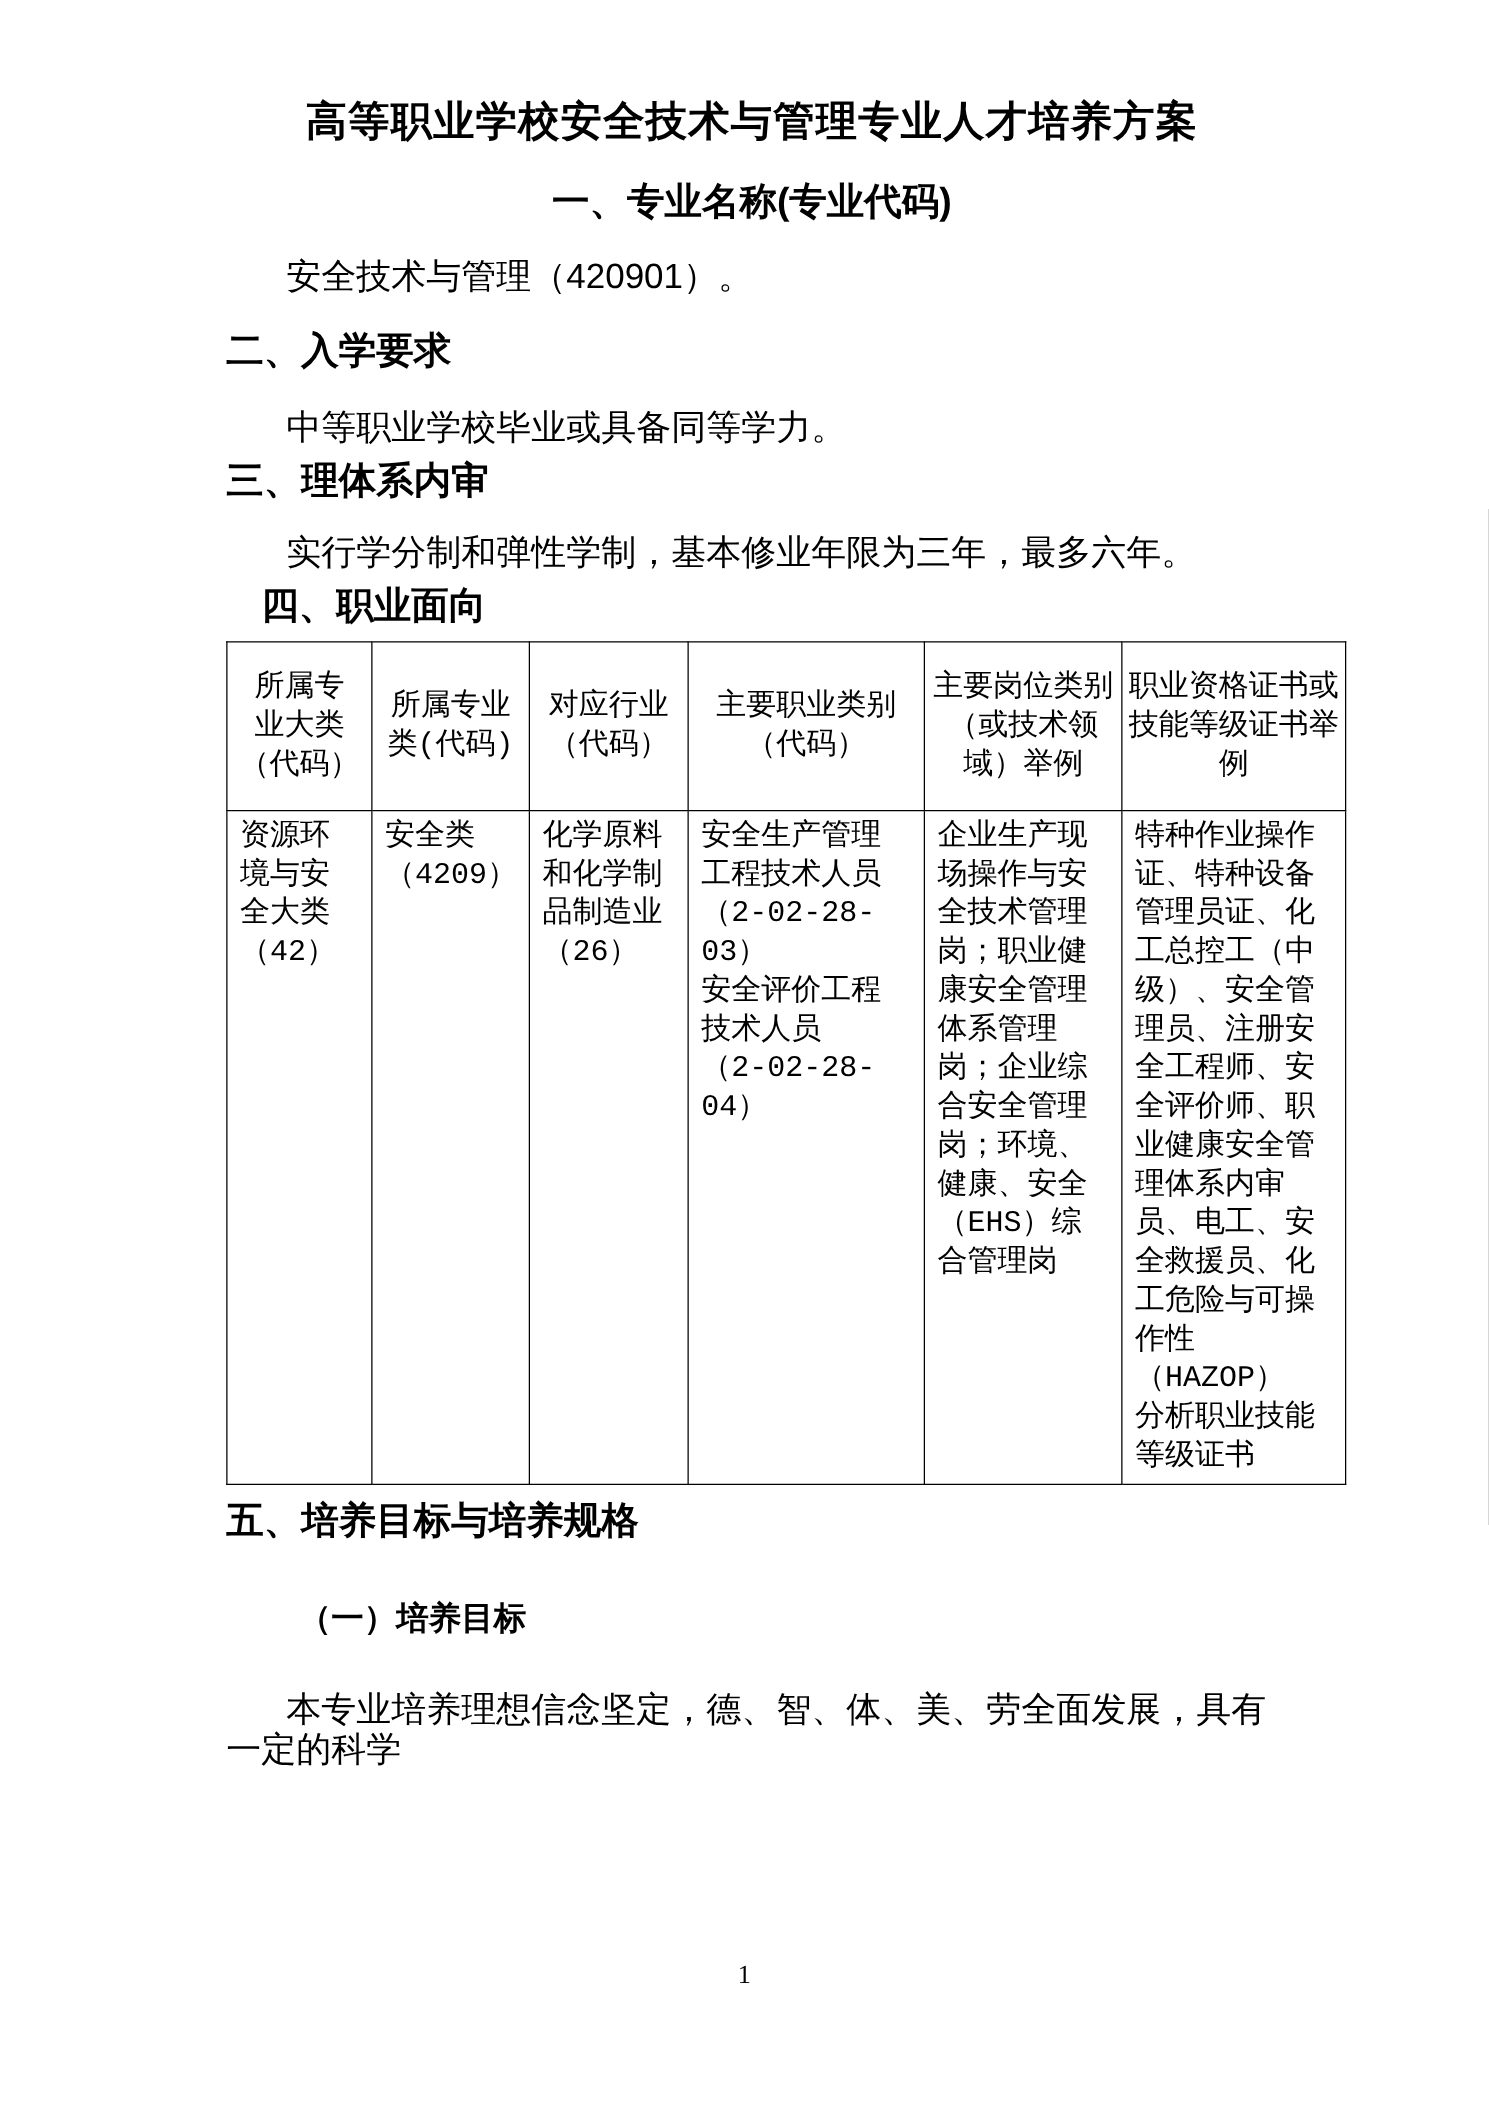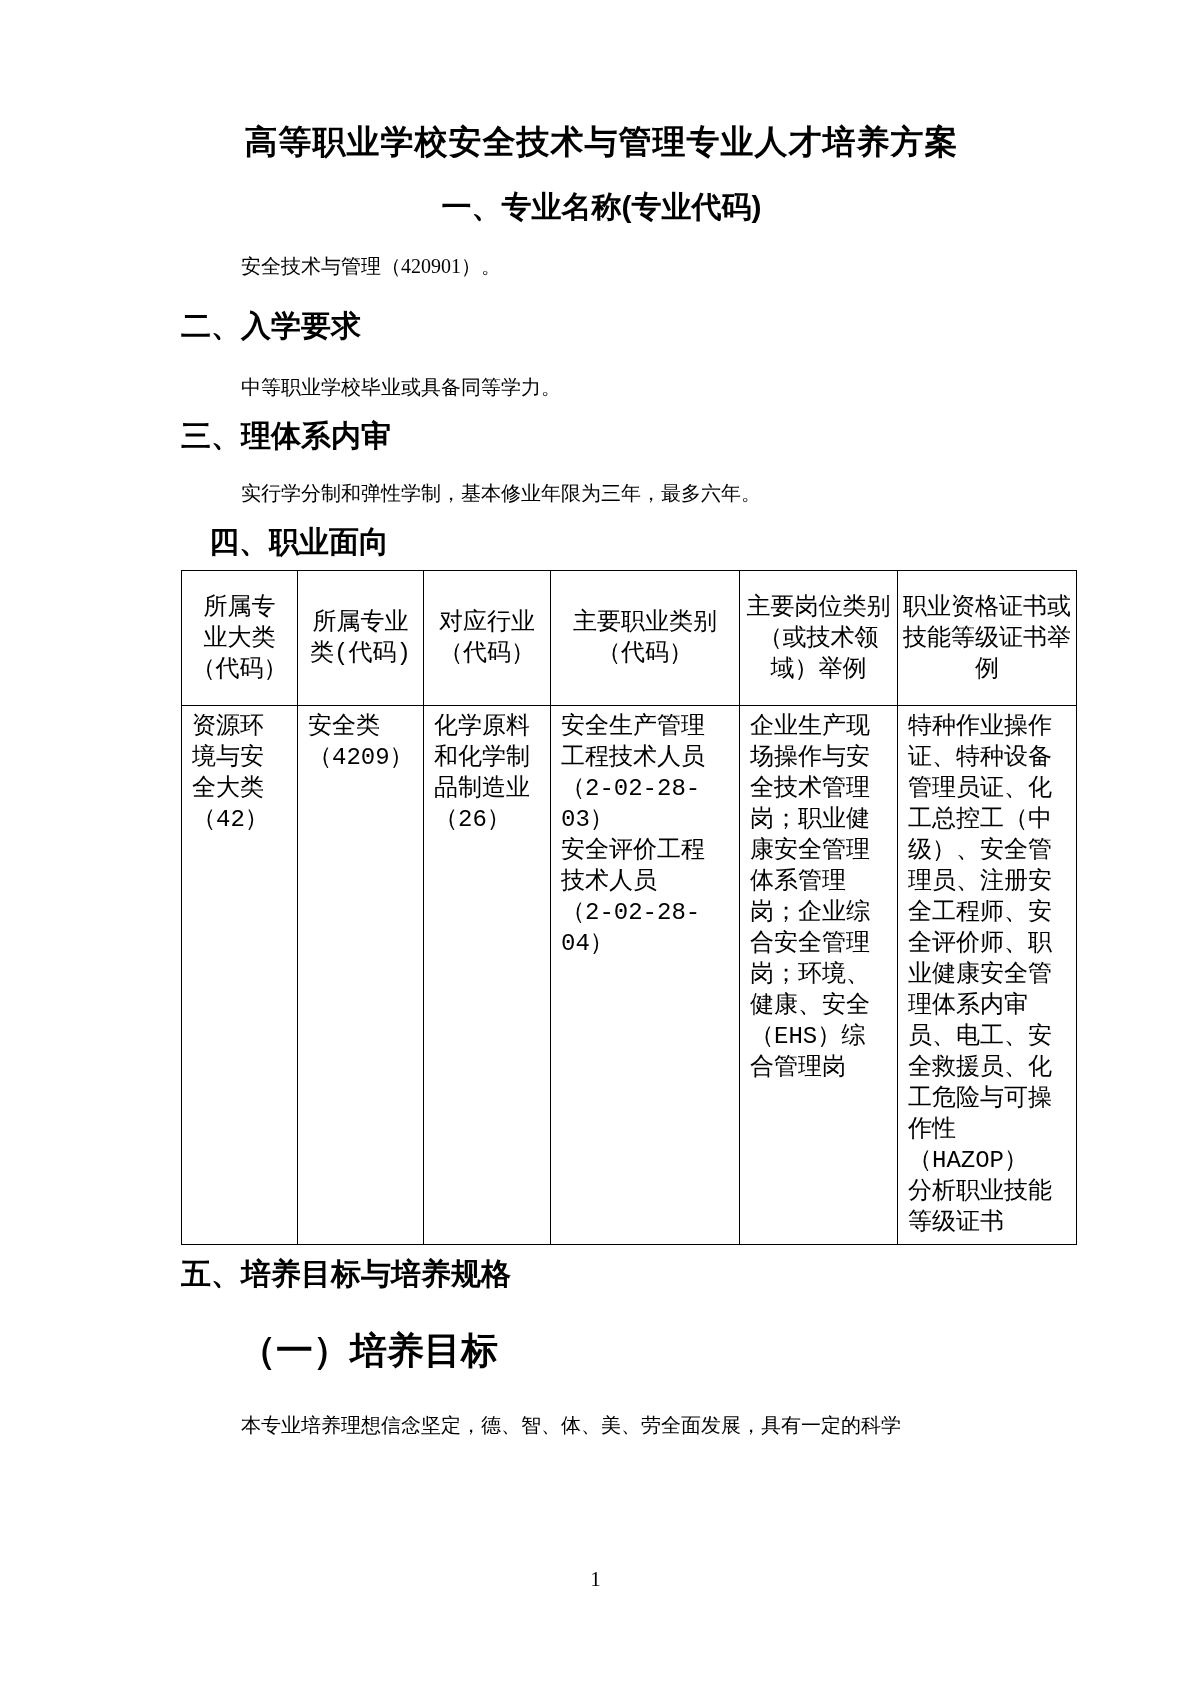--- a/index.html
+++ b/index.html
@@ -10,21 +10,21 @@
     margin:0 auto;
     overflow:hidden;
     color:#000;
   }
   .content{
     margin-left:181px;
     width:841px;
   }
   .doc-title{
     margin:0;
-    padding-top:120px;
+    padding-top:75px;
     font-family:"Liberation Sans",sans-serif;
     font-weight:700;
     font-size:33px;
     line-height:44px;
     text-align:center;
     letter-spacing:1px;
   }
   .h1{
     font-family:"Liberation Sans",sans-serif;
     font-weight:700;
@@ -33,29 +33,29 @@
     margin:0;
   }
   .h1.s1{margin-top:22px;text-align:center;}
   .h1.s2{margin-top:23px;}
   .h1.s3{margin-top:6px;}
   .h1.s4{margin-top:6px;margin-left:28px;}
   .h1.s5{margin-top:8px;}
   .sub-h{
     font-family:"Liberation Sans",sans-serif;
     font-weight:700;
-    font-size:37px;
+    font-size:26px;
     line-height:40px;
     margin:36px 0 0 58px;
   }
   .para{
-    font-family:Liberation Serif, serif;
-    font-size:20px;
+    font-family:Liberation Sans, sans-serif;
+    font-size:28px;
     line-height:32px;
-    margin:12px;
+    margin:0;
     text-indent:48px;
   }
   .para.p1{margin-top:22px;}
   .para.p2{margin-top:24px;}
   .para.p3{margin-top:20px;}
   .para.p4{margin-top:12px;}
   .para.p5{margin-top:38px;}
   table.career{
     margin-top:7px;
     border-collapse:collapse;

